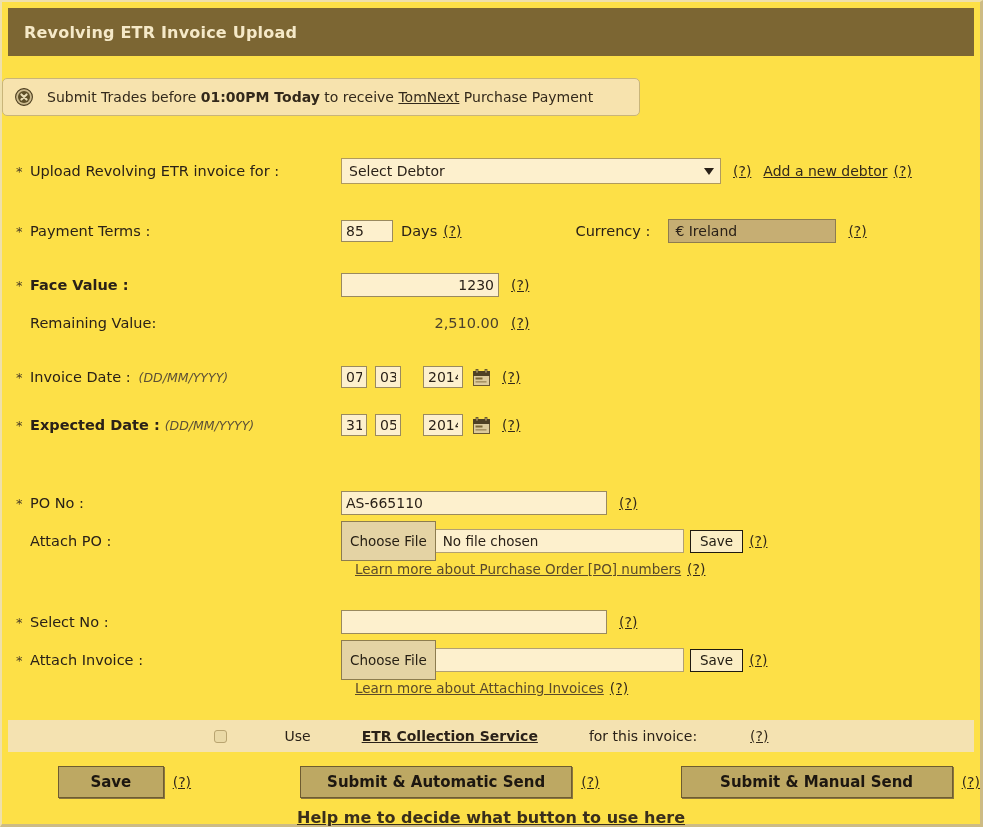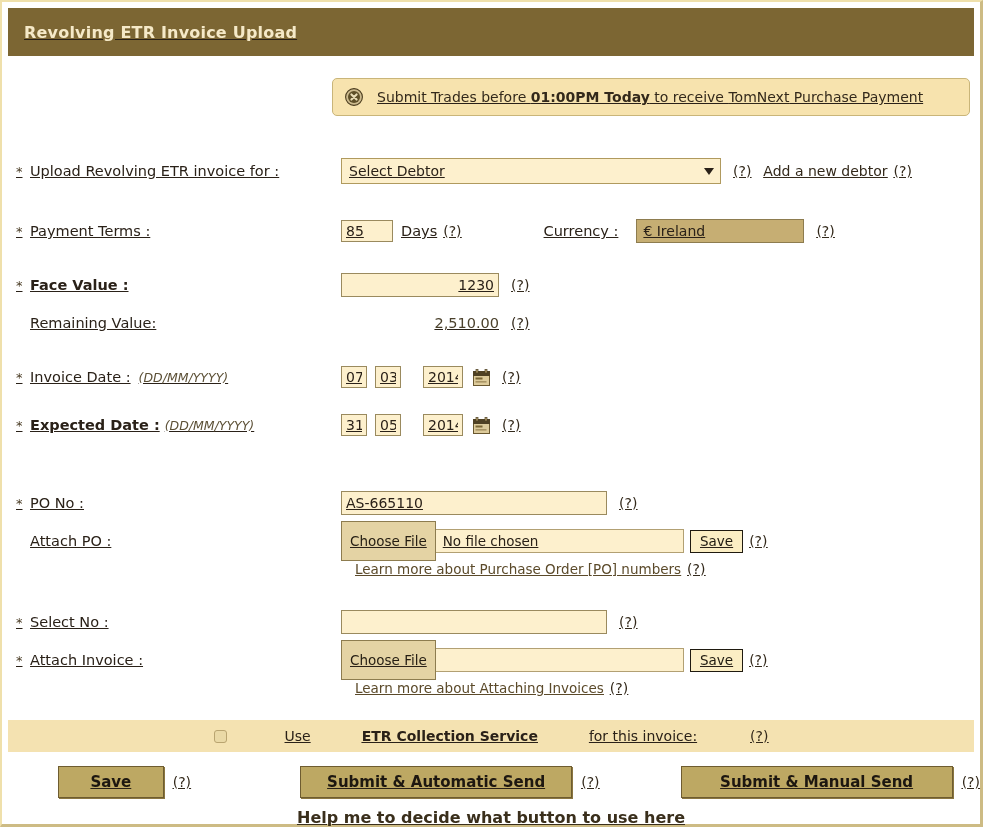--- a/index.html
+++ b/index.html
@@ -14,25 +14,24 @@
     font-family: "DejaVu Sans", sans-serif;
     font-size: 14px;
     color: #2a2118;
     overflow: hidden;
   }
   .page {
     position: relative;
     width: 983px;
     height: 827px;
     box-sizing: border-box;
-    background: #ffffff;
+    background: #fde047;
     border: 2px solid #efe0ab;
     border-right: 3px solid #cdbb84;
     border-bottom: 3px solid #cdbb84;
-    text-decoration: underline;
   }
   .titlebar {
     margin: 6px 6px 0 6px;
     height: 48px;
     background: #7c6633;
     display: flex;
     align-items: center;
     padding-left: 16px;
     box-sizing: border-box;
   }
@@ -45,21 +44,20 @@
 
   .body-area {
     position: relative;
     padding: 0;
   }
 
   
   .notice-wrap {
     padding: 22px 10px 0 0;
     display: flex;
-    justify-content: flex-end;
   }
   .notice {
     width: 638px;
     box-sizing: border-box;
     background: #f7e3ae;
     border: 1px solid #c9b579;
     border-radius: 5px;
     padding: 9px 12px;
     display: flex;
     align-items: center;
@@ -159,21 +157,21 @@
     cursor: pointer;
     font-size: 13.5px;
   }
   .inp-days {
     width: 52px;
     height: 22px;
     text-align: left;
   }
   .unit { margin-left: 8px; font-size: 14.5px; }
   .cur-label {
-    margin-left: 82px;
+    margin-left: 114px;
     font-size: 14.5px;
     white-space: nowrap;
   }
   .cur-box {
     margin-left: 18px;
     width: 168px;
     height: 24px;
     background: #c6ae73;
     border: 1px solid #8d7c4f;
     display: flex;

